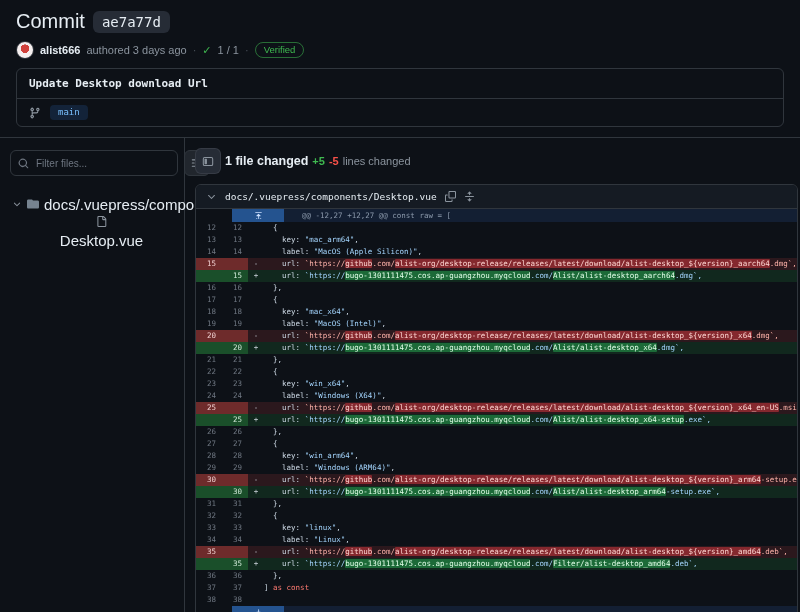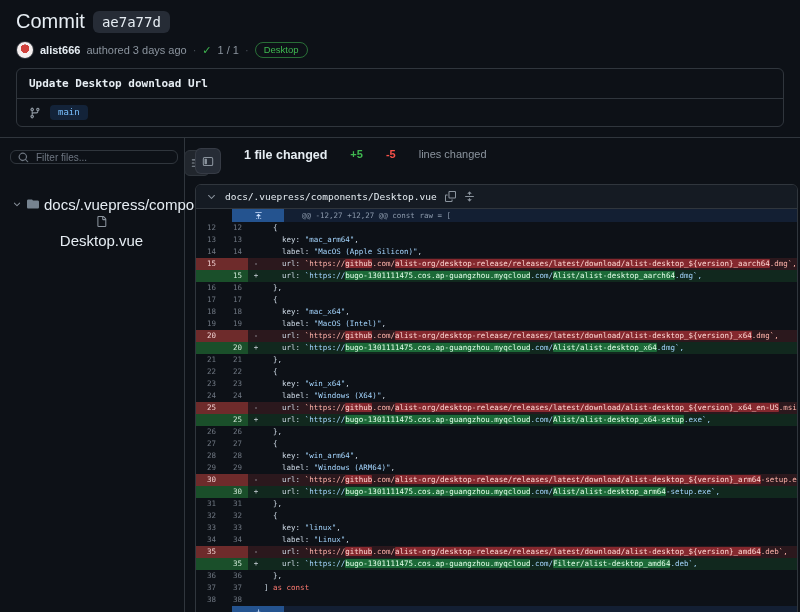--- a/index.html
+++ b/index.html
@@ -45,38 +45,38 @@
     padding:2px 8px 3px 8px; border-radius:4px;
   }
 
   
   .split { display:flex; border-top:1px solid #30363d; margin-top:10px; height:493px; }
 
   .sidebar { width:185px; min-width:185px; border-right:1px solid #30363d; padding:12px 10px; }
   .filter-row { display:flex; gap:6px; margin-bottom:16px; }
   .filter-input-wrap {
     flex:1; display:flex; align-items:center; gap:5px;
-    border:1px solid #30363d; border-radius:6px; height:14px; padding:0 7px;
+    border:1px solid #30363d; border-radius:6px; height:26px; padding:0 7px;
   }
   .filter-input {
     flex:1; min-width:0; background:transparent; border:none; outline:none;
     color:#e6edf3; font-size:10px; font-family:"Liberation Sans",sans-serif;
   }
   .filter-input::placeholder { color:#6e7681; }
   .filter-btn {
     width:26px; height:26px; flex:none; background:#21262d; border:1px solid #30363d;
     border-radius:6px; display:flex; align-items:center; justify-content:center; cursor:pointer;
   }
   .tree-row { display:flex; align-items:center; gap:5px; height:24px; font-size:15px; padding:0 2px; border-radius:6px; cursor:pointer; }
   .tree-row.file-row { margin-left:19px;flex-direction:column; }
   .icon { display:inline-flex; flex:none; }
 
   
   .main { flex:1; min-width:0; padding:10px 2px 0 10px; }
-  .main-header { display:flex; gap:23px; margin-bottom:10px; }
+  .main-header { display:flex; align-items:center; gap:4px; margin-bottom:10px; }
   .toggle-btn {
     width:26px; height:26px; background:#262c36; border:1px solid rgba(240,246,252,.08);
     border-radius:6px; display:flex; align-items:center; justify-content:center; cursor:pointer;
   }
   .files-changed { font-size:12.5px; font-weight:700; }
   .adds { color:#3fb950; font-size:11px; font-weight:700; }
   .dels { color:#f85149; font-size:11px; font-weight:700; }
   .lines-changed { color:#8b949e; font-size:11px; }
 
   .file-card { border:1px solid #30363d; border-radius:6px; overflow:hidden; }
@@ -122,21 +122,21 @@
     <span class="sha-chip mono">ae7a77d</span>
   </div>
   <div class="author-row">
     <span class="avatar"></span>
     <span class="author-name">alist666</span>
     <span>authored 3 days ago</span>
     <span class="sep-dot">·</span>
     <span class="check-glyph">✓</span>
     <span class="checks-count">1 / 1</span>
     <span class="sep-dot">·</span>
-    <span class="verified-badge">Desktop</span>
+    <span class="verified-badge">Verified</span>
   </div>
   <div class="commit-box">
     <div class="commit-msg">Update Desktop download Url</div>
     <div class="branch-row">
       <span class="icon">
         <svg width="12" height="12" viewBox="0 0 16 16" fill="#8b949e">
             <path d="M9.5 3.25a2.25 2.25 0 1 1 3 2.122V6A2.5 2.5 0 0 1 10 8.5H6a1 1 0 0 0-1 1v1.128a2.251 2.251 0 1 1-1.5 0V5.372a2.25 2.25 0 1 1 1.5 0v1.836A2.5 2.5 0 0 1 6 7h4a1 1 0 0 0 1-1v-.628A2.25 2.25 0 0 1 9.5 3.25ZM4.25 12a.75.75 0 1 0 0 1.5.75.75 0 0 0 0-1.5ZM3.5 3.25a.75.75 0 1 0 1.5 0 .75.75 0 0 0-1.5 0Zm8.25-.75a.75.75 0 1 0 0 1.5.75.75 0 0 0 0-1.5Z"></path>
           </svg>
       </span>
       <span class="branch-chip">main</span>

